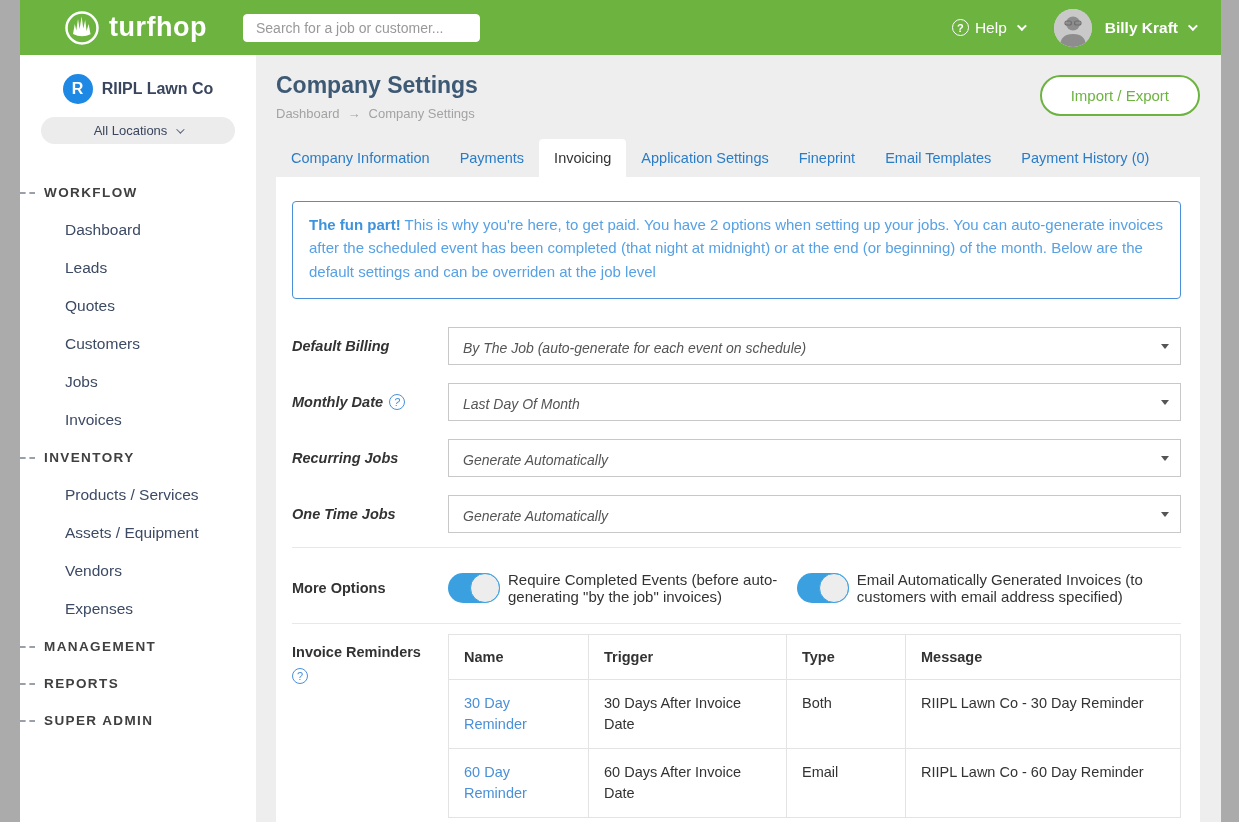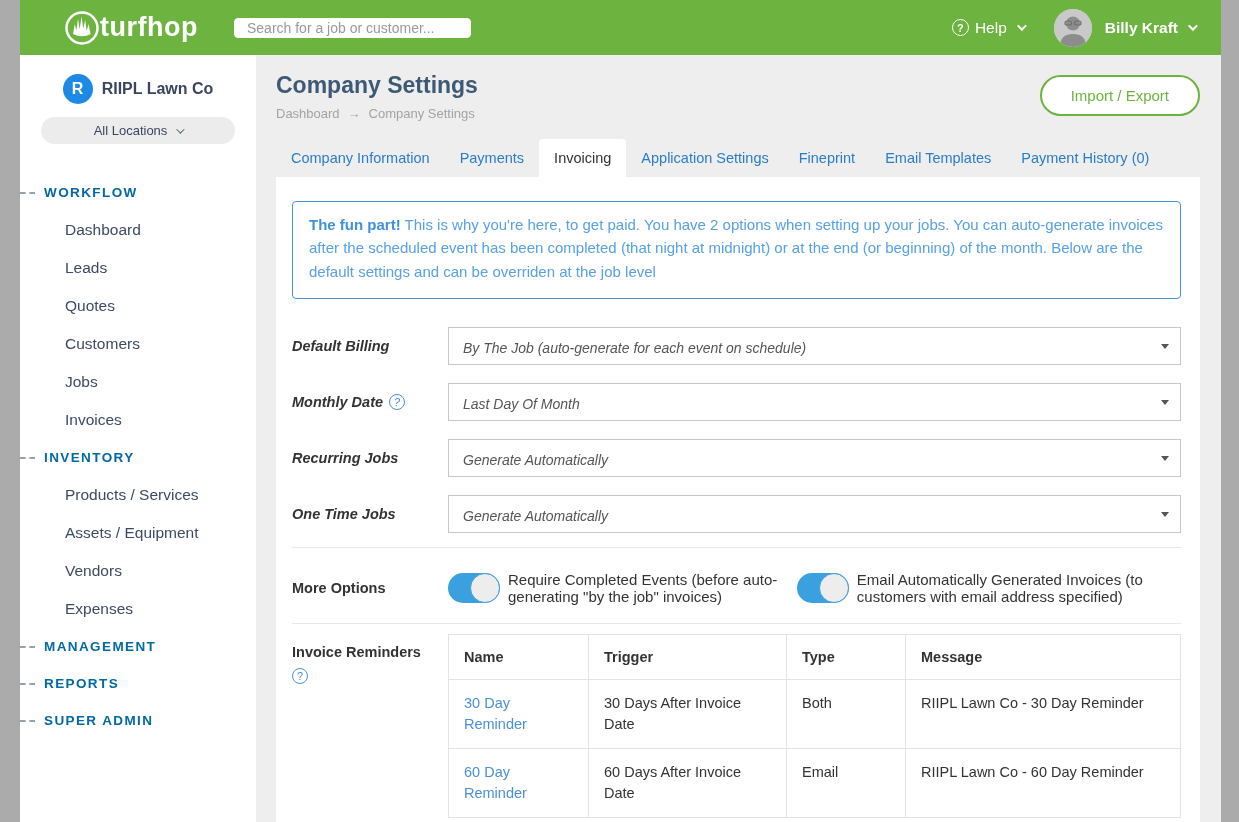--- a/index.html
+++ b/index.html
@@ -7,22 +7,22 @@
   body { font-family:"Liberation Sans","DejaVu Sans",sans-serif; background:#eee; }
 
   .app { display:flex; width:1239px; height:822px; }
   .edge-strip { width:20px; background:#ababab; flex:none; }
   .scroll-strip { width:18px; background:#ababab; flex:none; }
   .main-col { flex:1; display:flex; flex-direction:column; min-width:0; }
 
   
   .topbar { height:55px; background:#6cb33f; display:flex; align-items:center; flex:none; }
   .brand { display:flex; align-items:center; margin-left:44px; cursor:pointer; }
-  .brand-text { color:#fff; font-size:27px; font-weight:700; letter-spacing:.5px; }
-  .search-input { margin-left:36px; width:237px; height:20px; border:1px solid #fff; border-radius:4px;
+  .brand-text { color:#fff; font-size:27px; font-weight:700; letter-spacing:.5px; margin-left:9px; }
+  .search-input { margin-left:36px; width:237px; height:28px; border:1px solid #fff; border-radius:4px;
                   padding:0 12px; font-size:14px; color:#444; outline:none; font-family:inherit; }
   .search-input::placeholder { color:#999; }
   .top-right { margin-left:auto; display:flex; align-items:center; margin-right:26px; }
   .help-menu { display:flex; align-items:center; color:#fff; font-size:15.5px; cursor:pointer; }
   .q-circle { width:17px; height:17px; border:1.5px solid #fff; border-radius:50%; display:inline-flex;
               align-items:center; justify-content:center; font-size:11px; font-weight:700; margin-right:6px; }
   .chev { width:7px; height:7px; border-right:2px solid #fff; border-bottom:2px solid #fff;
           transform:rotate(45deg) translateY(-2px); margin-left:10px; }
   .avatar { width:38px; height:38px; border-radius:50%; margin:0 13px 0 30px; overflow:hidden;
             background:#cfcfcf; flex:none; cursor:pointer; }
@@ -35,21 +35,21 @@
   .r-badge { width:30px; height:30px; border-radius:50%; background:#1e88e5; color:#fff; font-weight:700;
              font-size:16px; display:flex; align-items:center; justify-content:center; margin-right:9px; }
   .company-name { font-size:16px; font-weight:700; color:#39465e; }
   .locations-pill { margin:13px auto 0; width:194px; height:27px; background:#ececec; border-radius:14px;
                     display:flex; align-items:center; justify-content:center; font-size:13px; color:#39465e; cursor:pointer; }
   .pill-chev { width:6px; height:6px; border-right:1.5px solid #55607a; border-bottom:1.5px solid #55607a;
                transform:rotate(45deg) translateY(-2px); margin-left:9px; }
   .menu { margin-top:30px; }
   .menu-section { display:flex; align-items:center; padding:11px 0; cursor:pointer; }
   .dashes { width:15px; border-top:2px dashed #9aa0ab; margin-right:9px; flex:none; }
-  .menu-section-label { font-size:13.5px; font-weight:700; letter-spacing:1.4px; color:#0369a1;text-align:right; }
+  .menu-section-label { font-size:13.5px; font-weight:700; letter-spacing:1.4px; color:#404040;text-align:right; }
   .menu-item { padding:10px 0 10px 45px; font-size:15.5px; color:#3c4a64; cursor:pointer; }
 
   
   .content { flex:1; background:#eee; padding:0 21px 0 20px; min-width:0; }
   .page-head { position:relative; padding-top:17px; }
   .page-title { font-size:23px; font-weight:700; color:#3e5974; }
   .breadcrumb { display:flex; align-items:center; gap:8px; margin-top:7px; font-size:13px; color:#a3a3a3; }
   .crumb-link { cursor:pointer; }
   .import-btn { position:absolute; right:0; top:20px; height:41px; padding:8px 29px; background:#fff;
                 border:2px solid #6cb33f; border-radius:21px; color:#6cb33f; font-size:15px;

